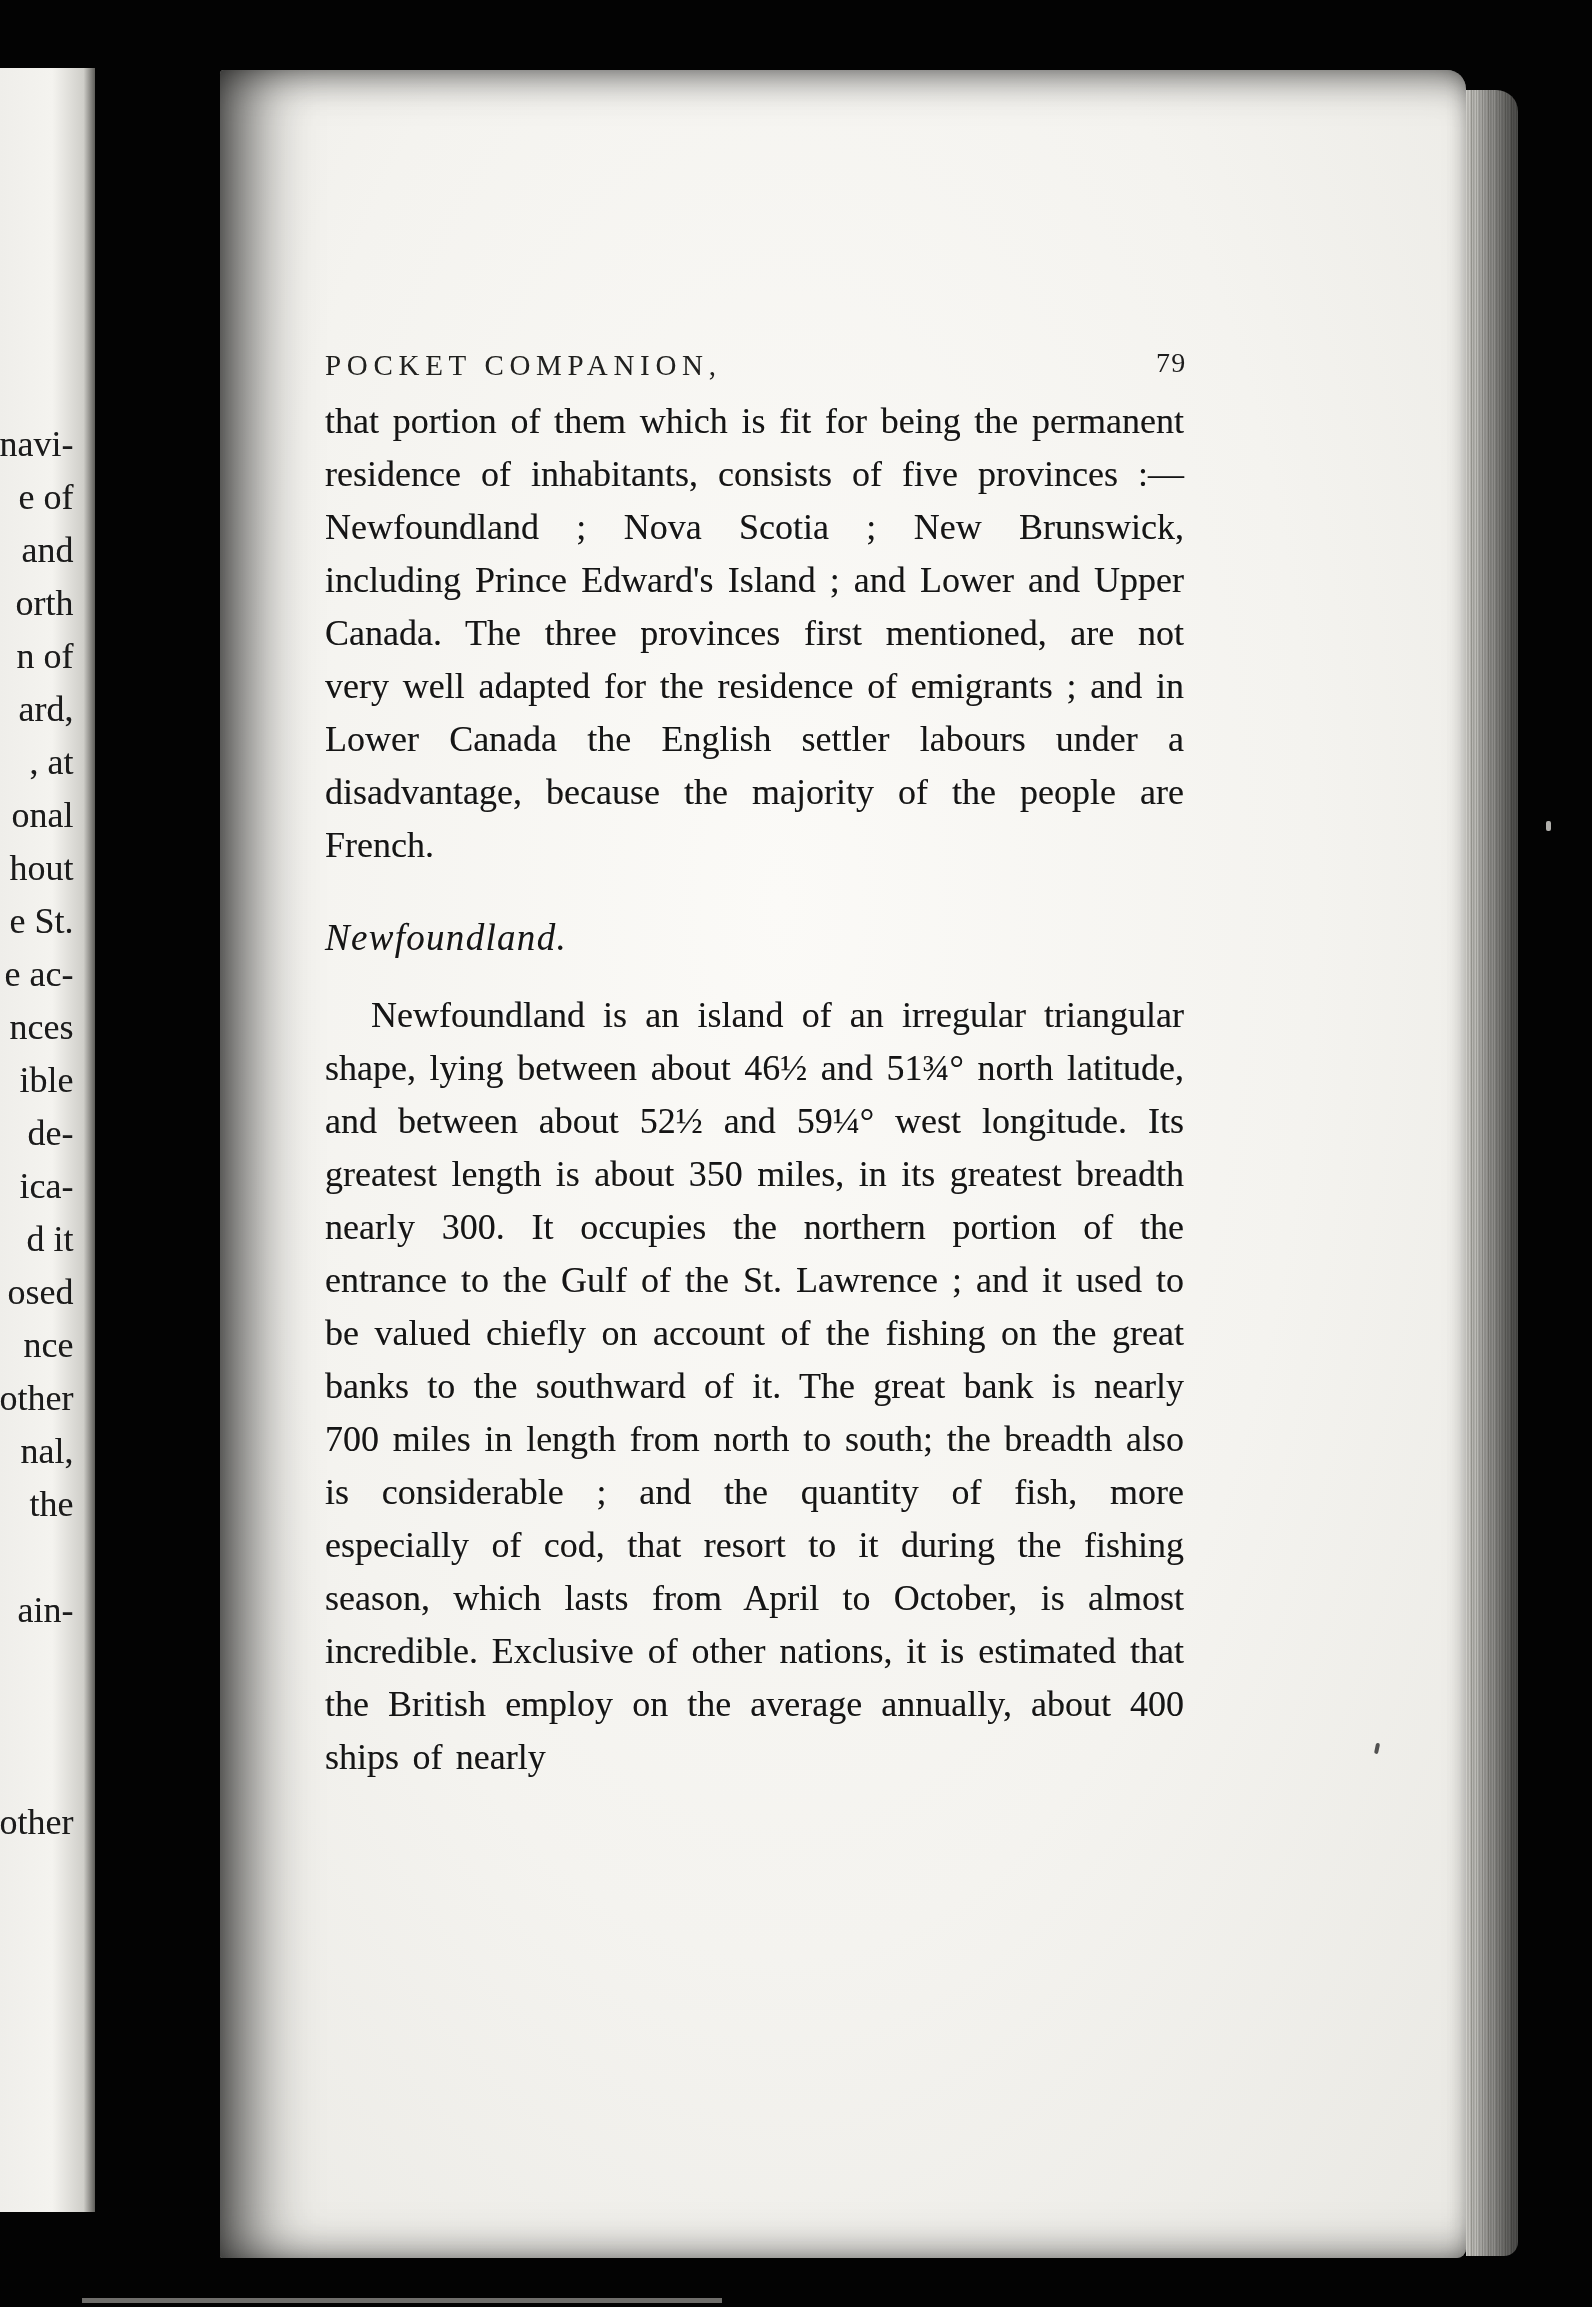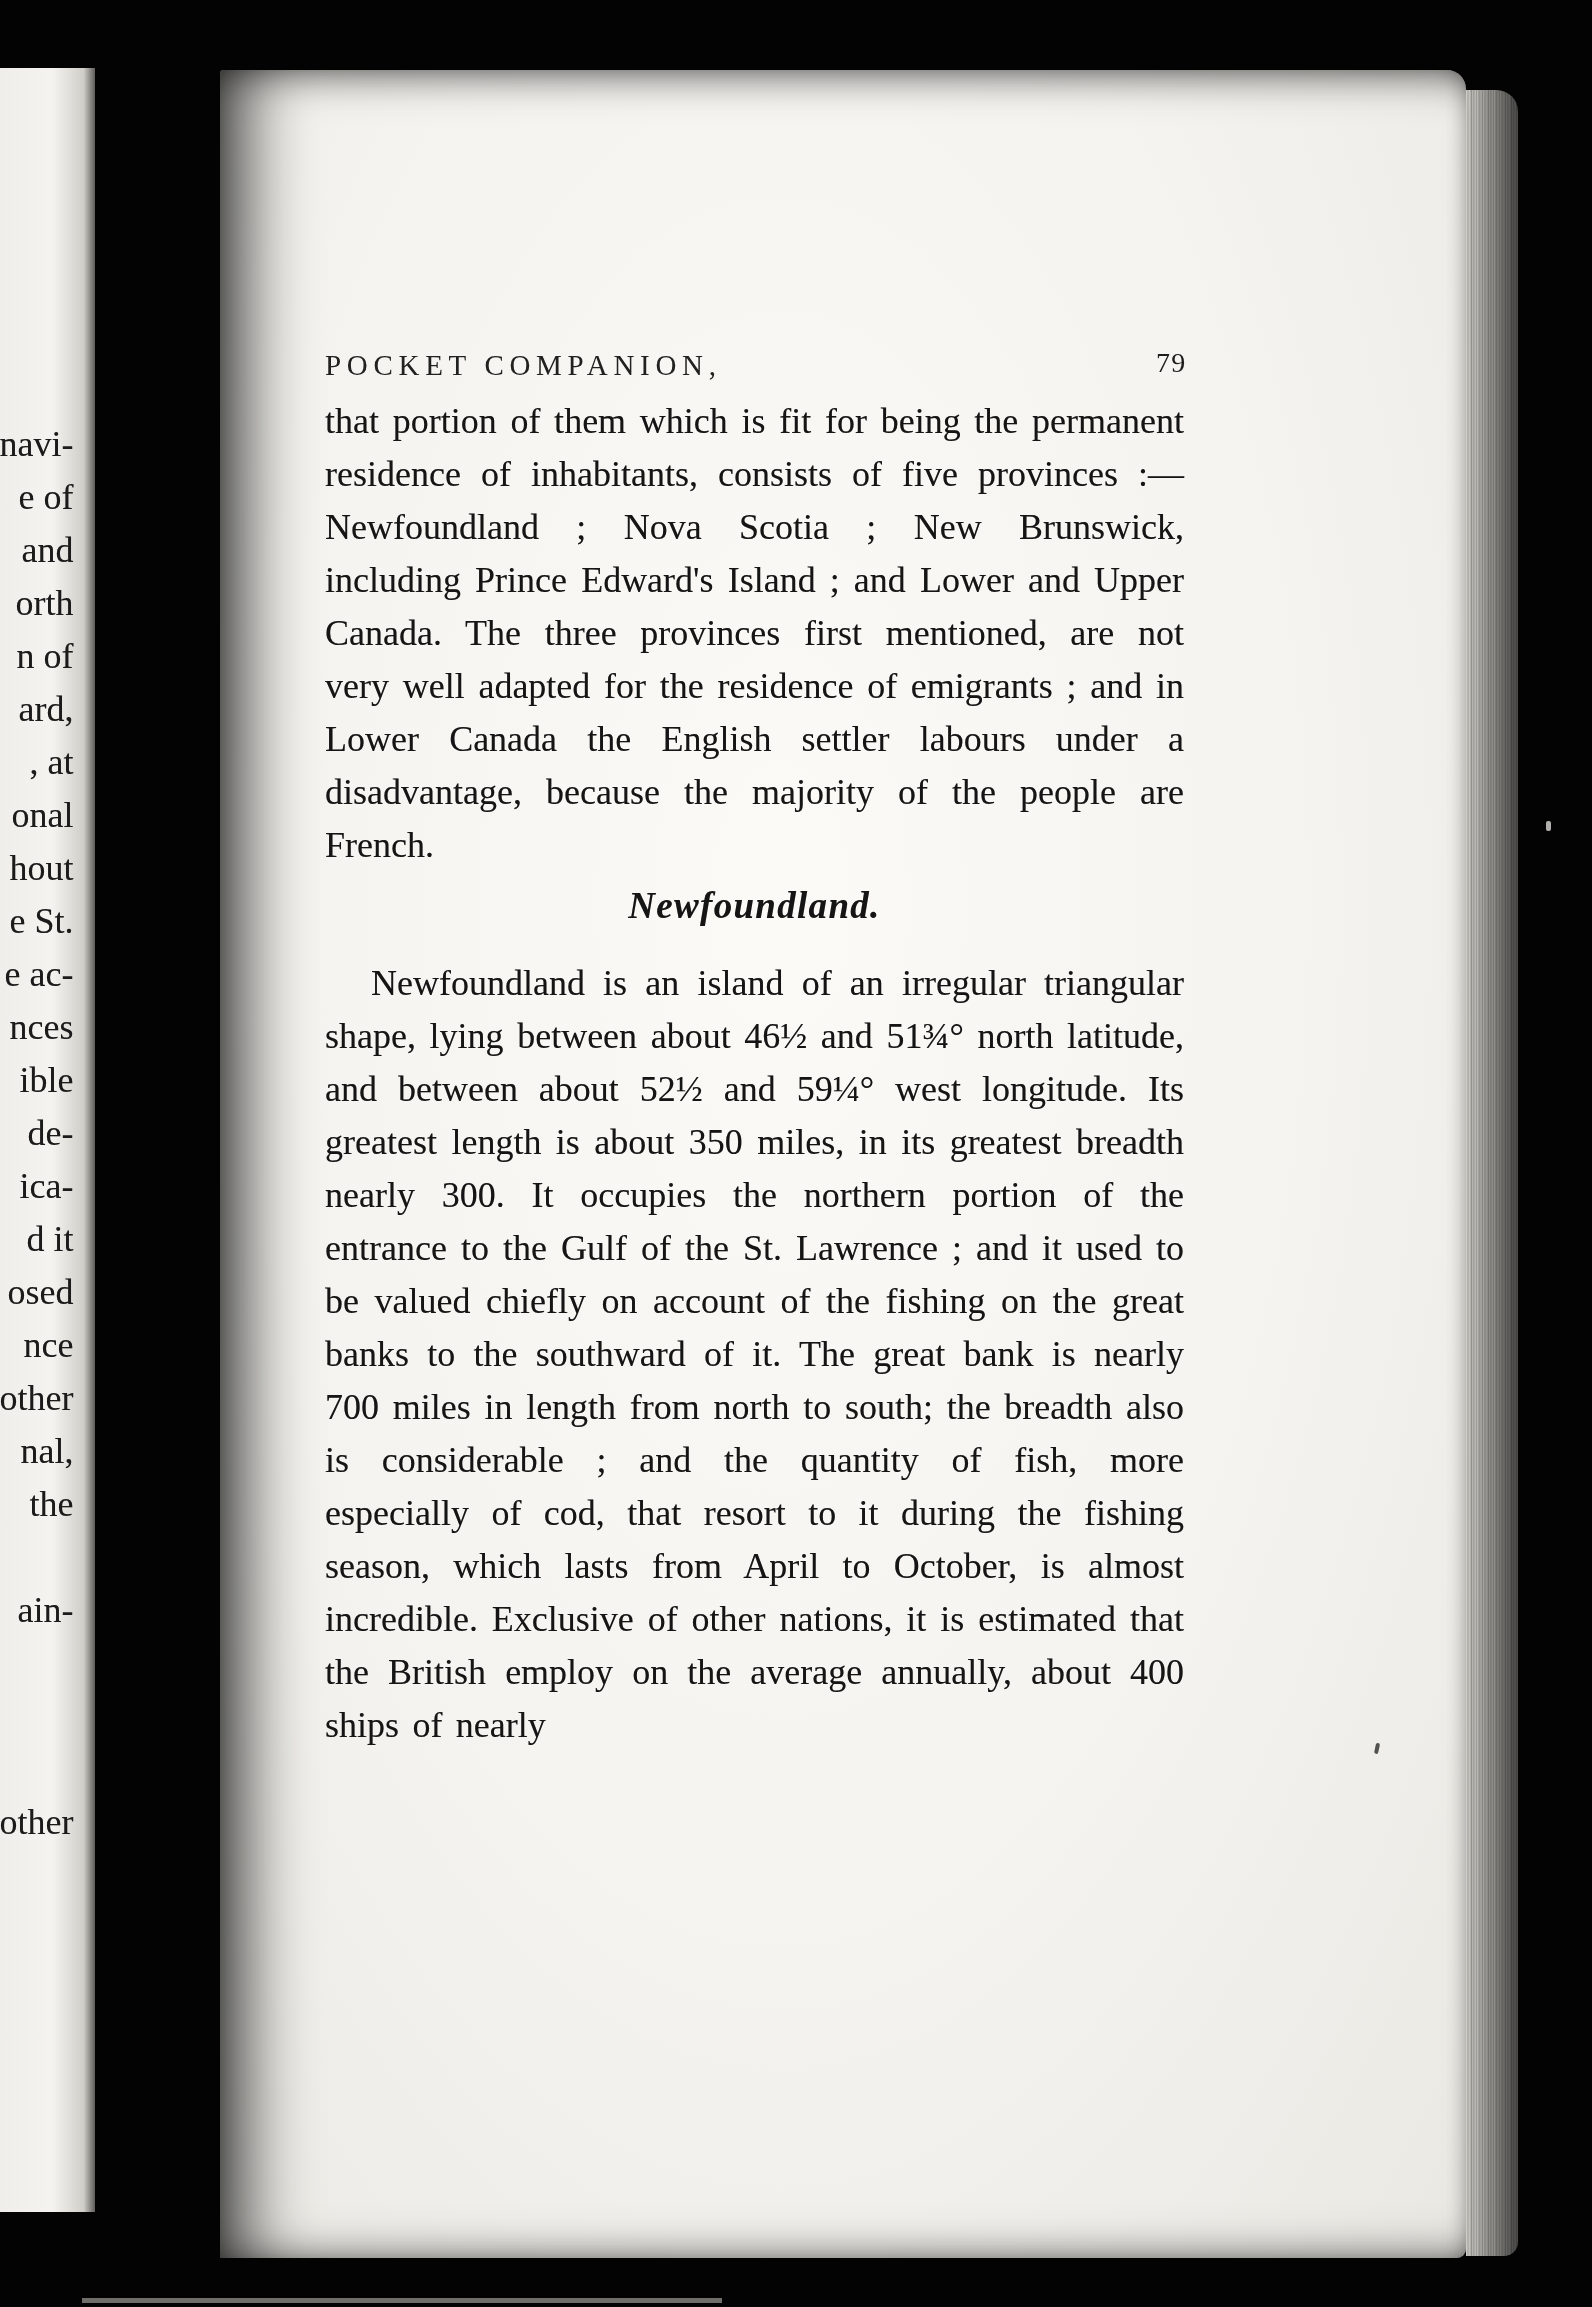--- a/index.html
+++ b/index.html
@@ -68,24 +68,24 @@
   }
   .body-text {
     font-size: 36px;
     line-height: 53px;
     text-align: justify;
     word-spacing: 4.4px;
     text-shadow: 0 0 0.6px rgba(20,20,20,0.35);
   }
   .para1 { }
   .section-heading {
-    margin-top: 7px;
-    text-align: center;
+    margin-top: 39px;
+    text-align: left;
     font-style: italic;
-    font-weight: bold;
+    font-weight: normal;
     font-size: 37px;
     line-height: 53px;
     letter-spacing: 1.3px;
     text-shadow: 0 0 0.6px rgba(20,20,20,0.3);
   }
   .para2 { margin-top: 25px; text-indent: 46px; }
 
   
   .page-stack {
     position: absolute;

